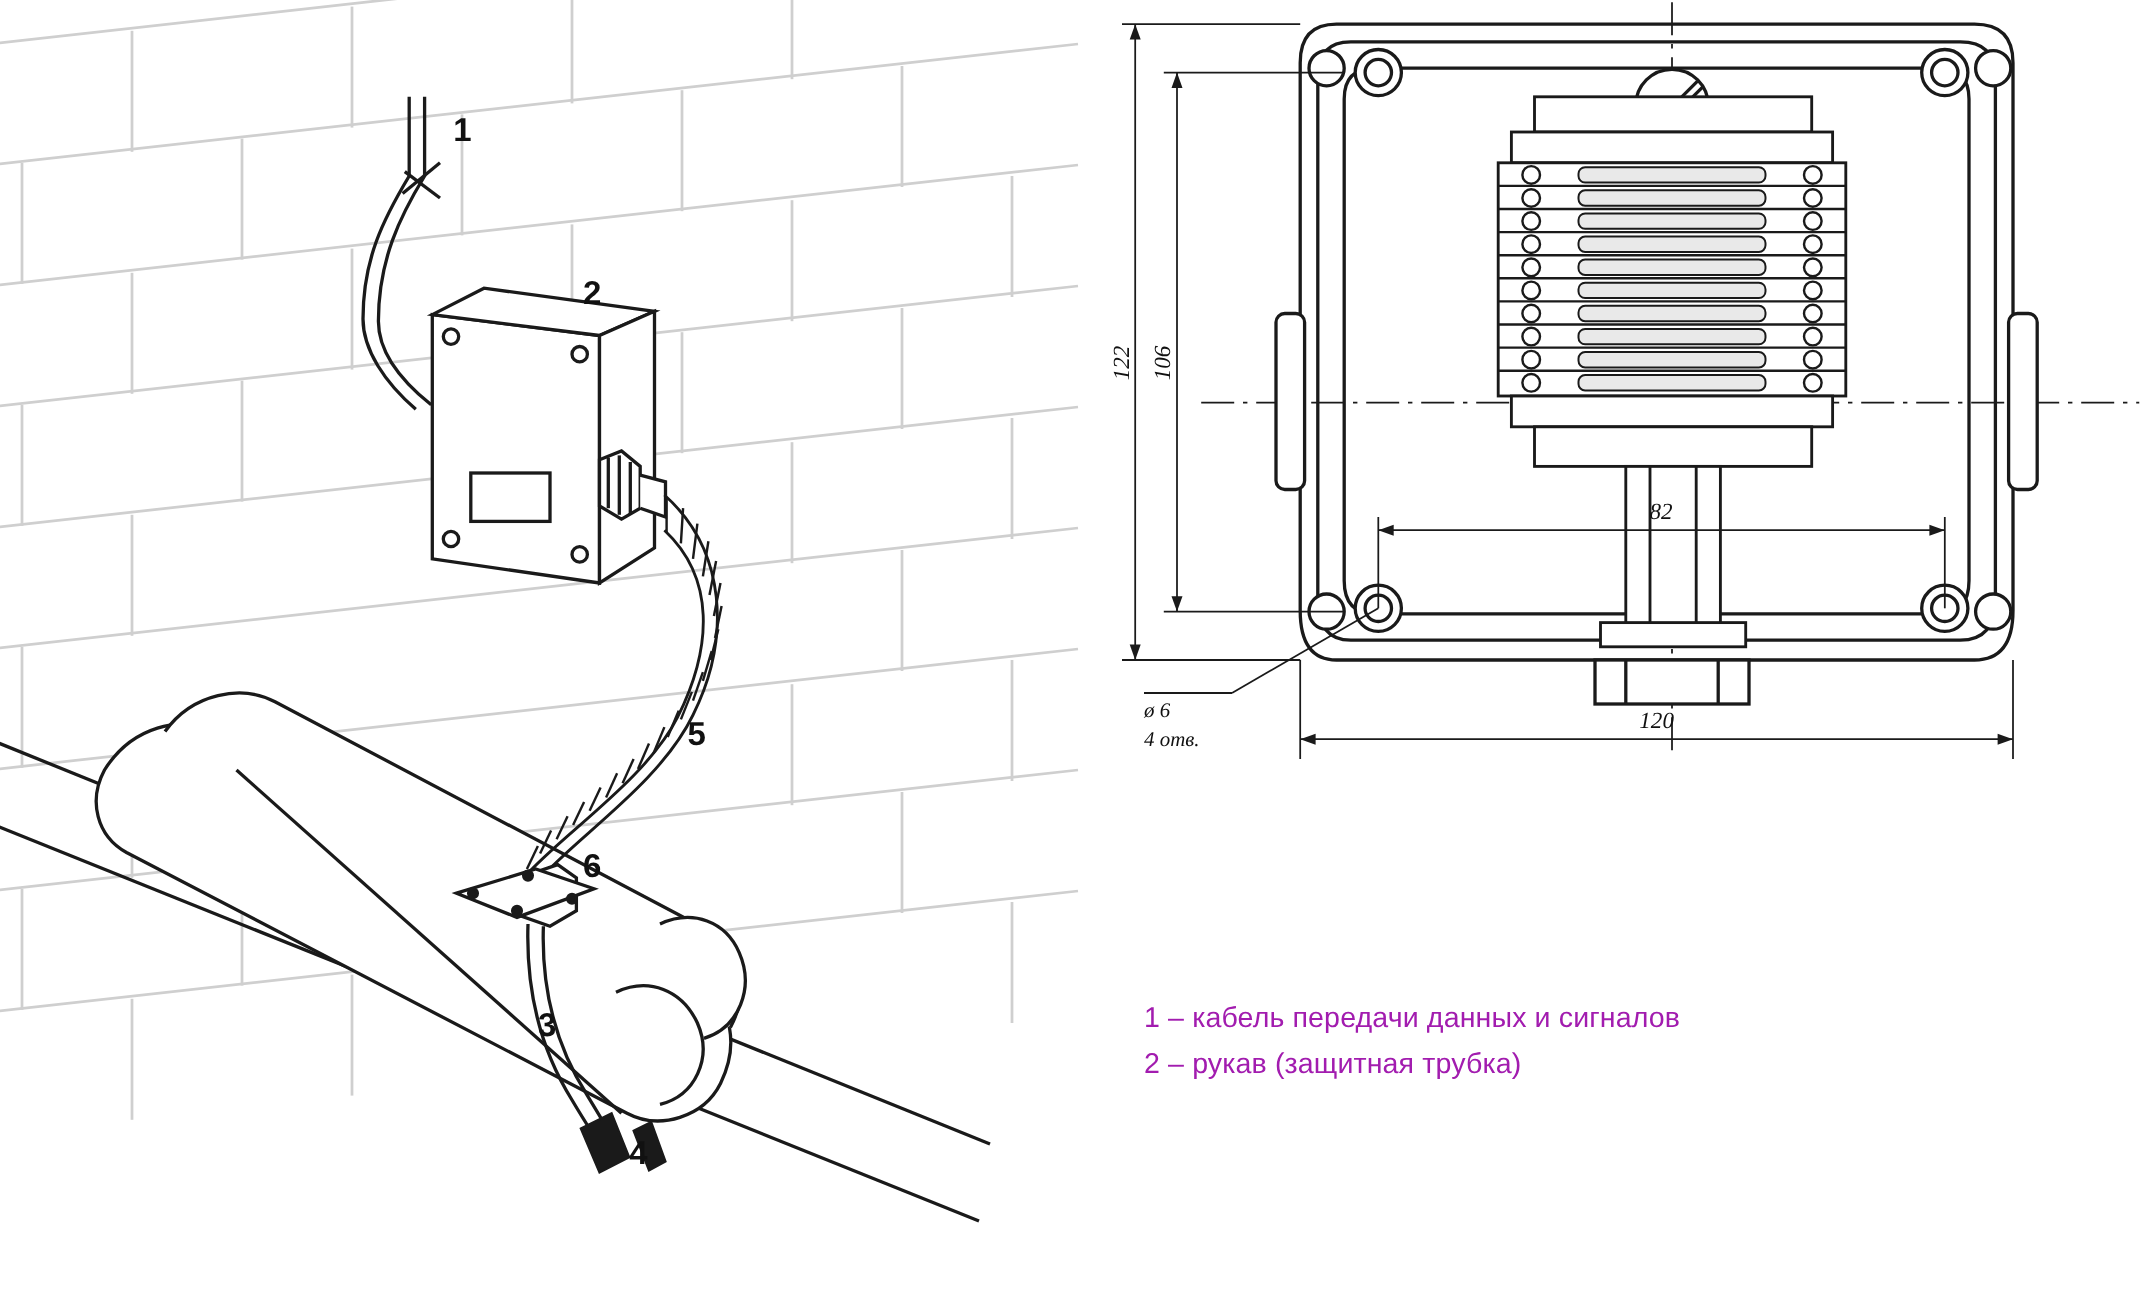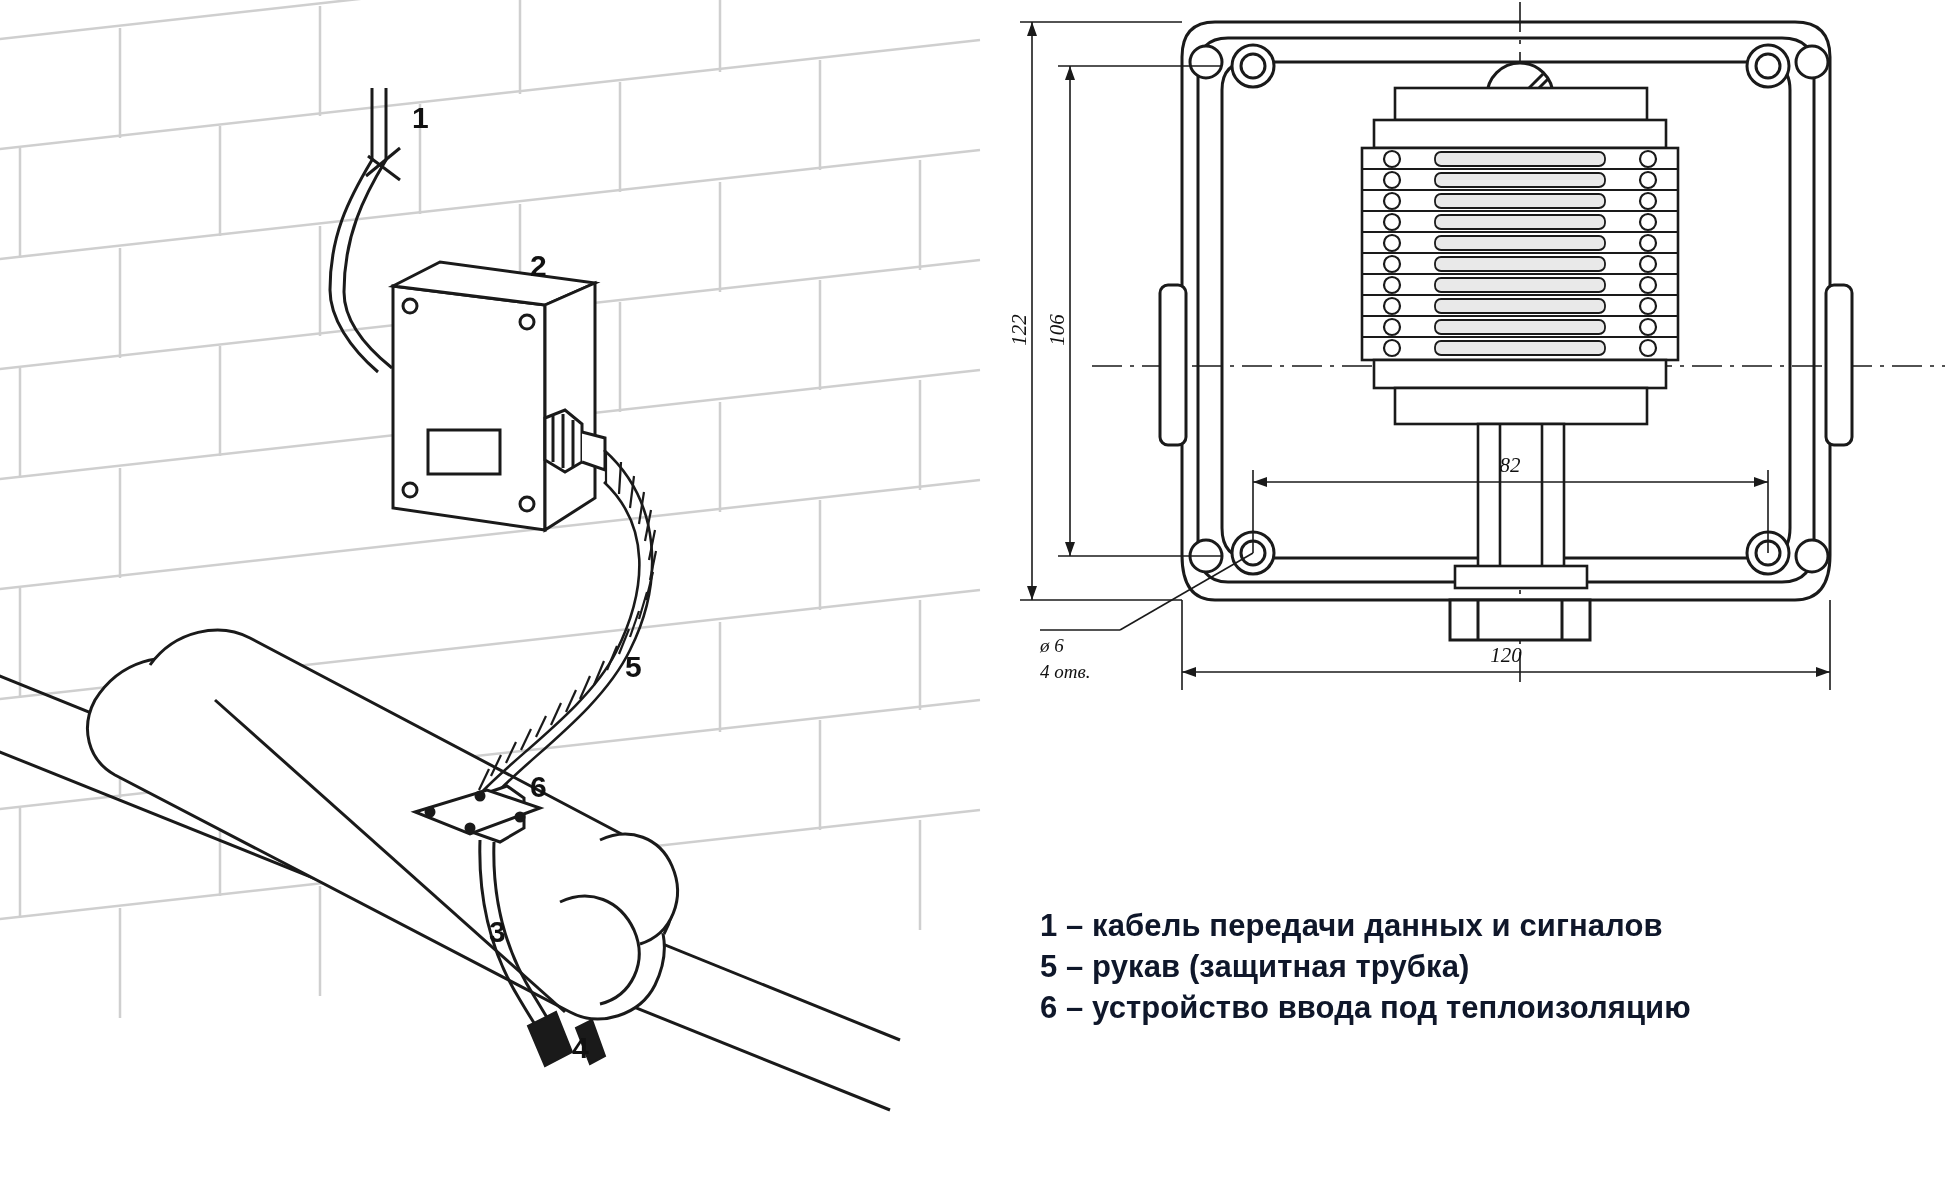--- a/index.html
+++ b/index.html
@@ -2,21 +2,21 @@
 <html><head>
 <meta charset="utf-8">
 <style>
   html,body{margin:0;padding:0;background:#ffffff;}
   body{width:1945px;height:1192px;position:relative;font-family:"Liberation Sans",sans-serif;color:#1a1a1a;overflow:hidden;}
   .page{position:absolute;inset:0;}
   .panel-left{position:absolute;left:0;top:0;width:1000px;height:1192px;}
   .panel-right{position:absolute;left:1000px;top:0;width:945px;height:1192px;}
   svg{display:block;}
   .legend{position:absolute;left:1040px;top:905px;width:900px;}
-  .legend-row{font-size:31px;line-height:41px;letter-spacing:.1px;color:#0f172a;white-space:nowrap;font-weight:bold;}
+  .legend-row{font-size:26px;line-height:41px;letter-spacing:.1px;color:#a21caf;white-space:nowrap;}
   .callout{font-family:"Liberation Sans",sans-serif;font-size:30px;font-weight:600;fill:#111;}
   .dimtext{font-family:"Liberation Serif",serif;font-style:italic;font-size:21px;fill:#111;}
   .dimtext-sm{font-family:"Liberation Serif",serif;font-style:italic;font-size:19px;fill:#111;}
 </style>
 </head>
 <body>
 
 <div class="page">
 
   <div class="panel-left">
@@ -309,17 +309,16 @@
       <text class="dimtext" x="64" y="330" transform="rotate(-90 64 330)" text-anchor="middle">106</text>
       <text class="dimtext" x="510" y="472" text-anchor="middle">82</text>
       <text class="dimtext" x="506" y="662" text-anchor="middle">120</text>
       <text class="dimtext-sm" x="40" y="652">ø 6</text>
       <text class="dimtext-sm" x="40" y="678">4 отв.</text>
     </svg>
   </div>
 
   <div class="legend">
     <div class="legend-row">1 – кабель передачи данных и сигналов</div>
-    <div class="legend-row">5 – рукав (защитная трубка)</div>
-    <div class="legend-row">6 – устройство ввода под теплоизоляцию</div>
+    <div class="legend-row">2 – рукав (защитная трубка)</div>
   </div>
 
 </div>
 
 </body></html>

